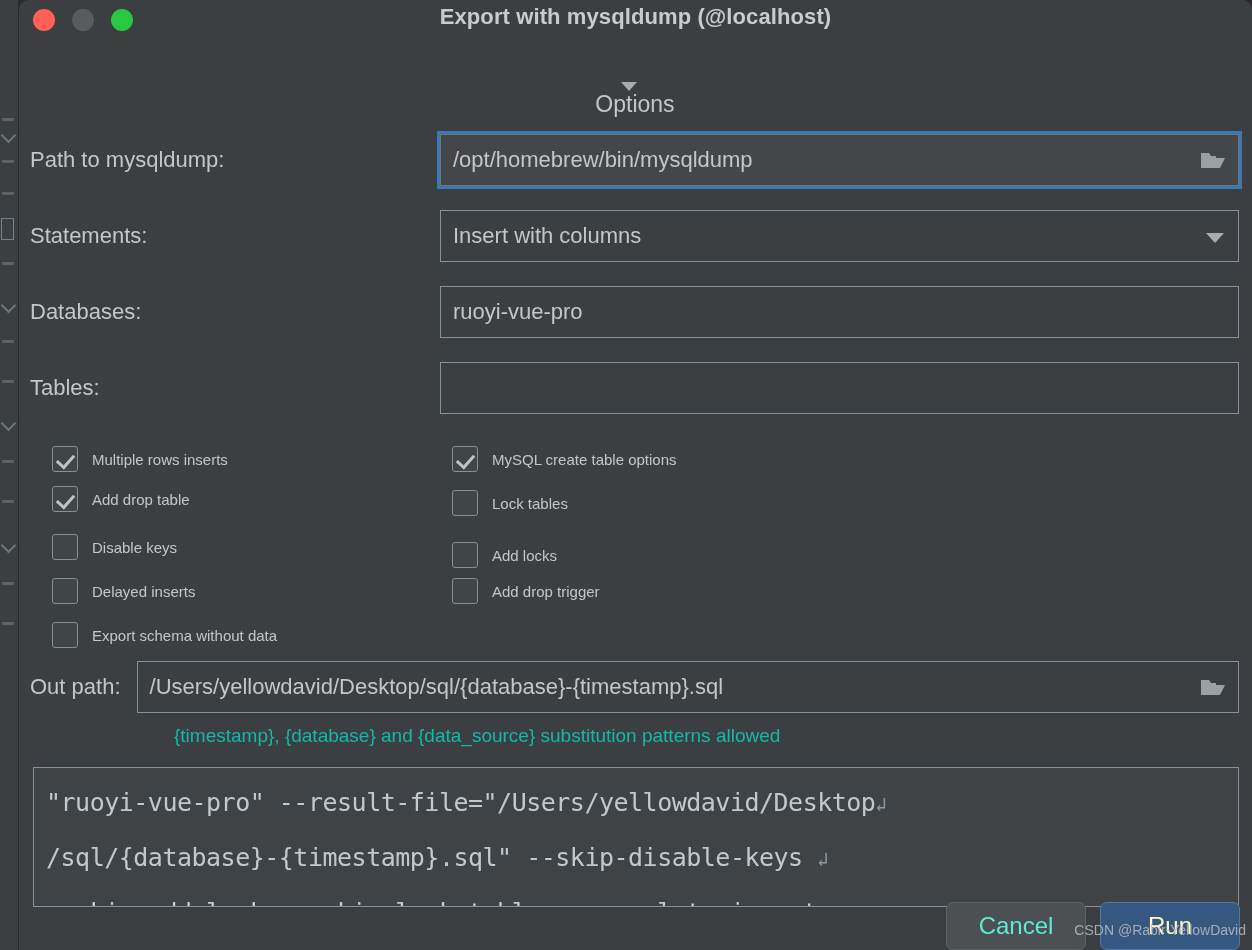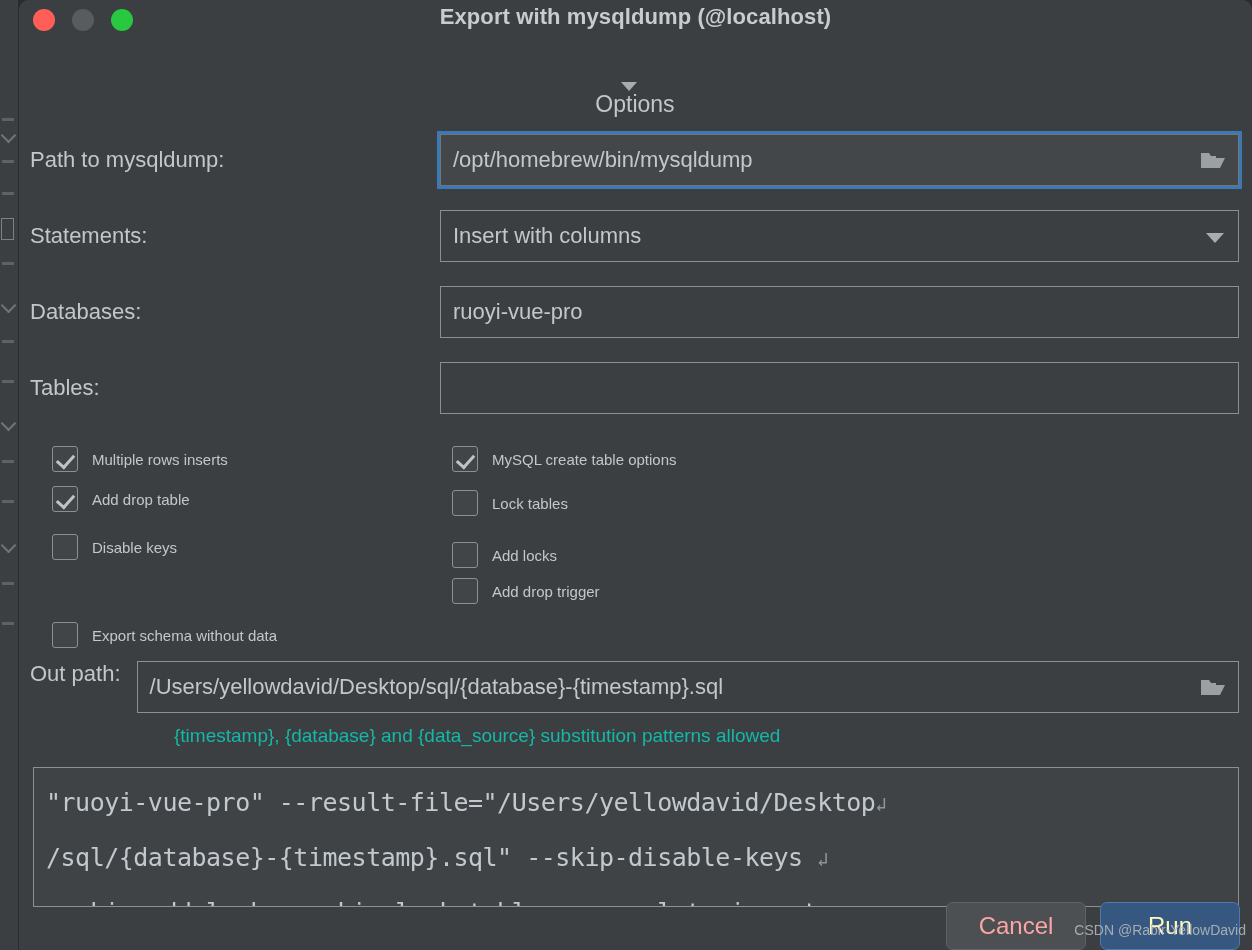--- a/index.html
+++ b/index.html
@@ -208,20 +208,21 @@
   }
   .cb-label {
     font-size: 15px;
     color: #c4c7c9;
     white-space: nowrap;
   }
 
   
   #outpath-row {
     display: flex;
+    align-items: center;
     padding: 0 13px 0 11px;
     margin-top: 2px;
   }
   #outpath-label {
     font-size: 22px;
     color: #c4c7c9;
     margin-right: 16px;
     flex: none;
   }
   #outpath-hint {
@@ -268,21 +269,21 @@
     border-radius: 7px;
     font-size: 24px;
     display: flex;
     align-items: center;
     justify-content: center;
     box-sizing: border-box;
   }
   #cancel-button {
     background: #4c5053;
     border: 1px solid #5e6366;
-    color: #fca5a5;
+    color: #5eead4;
     padding: 0 20px;
   }
   #run-button {
     background: #365880;
     border: 1px solid #4a7ab0;
     color: #fef9c3;
     padding: 0 34px;
   }
 
   
@@ -373,20 +374,24 @@
       <div class="cb-label">Multiple rows inserts</div>
     </div>
     <div class="cb-item cb-col-left" style="top:40px">
       <div class="cb-box checked"></div>
       <div class="cb-label">Add drop table</div>
     </div>
     <div class="cb-item cb-col-left" style="top:88px">
       <div class="cb-box"></div>
       <div class="cb-label">Disable keys</div>
     </div>
+    <div class="cb-item cb-col-left" style="top:132px">
+      <div class="cb-box"></div>
+      <div class="cb-label">Delayed inserts</div>
+    </div>
     <div class="cb-item cb-col-left" style="top:176px">
       <div class="cb-box"></div>
       <div class="cb-label">Export schema without data</div>
     </div>
 
     <div class="cb-item cb-col-right" style="top:0px">
       <div class="cb-box checked"></div>
       <div class="cb-label">MySQL create table options</div>
     </div>
     <div class="cb-item cb-col-right" style="top:44px">

